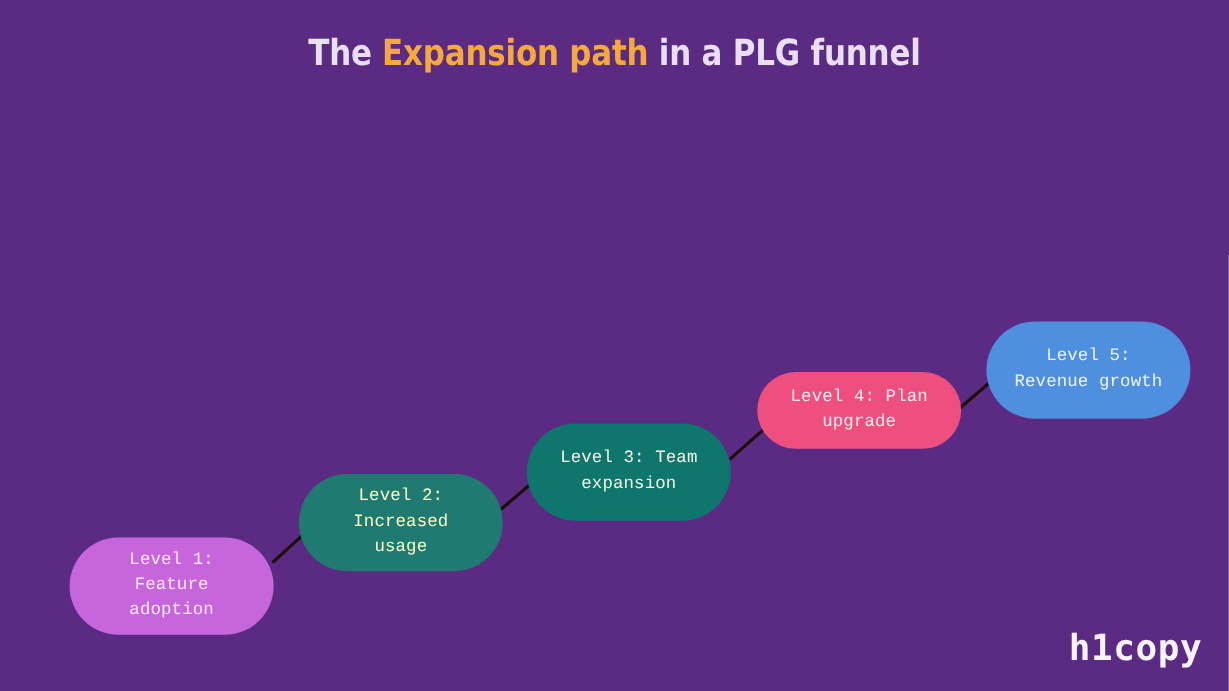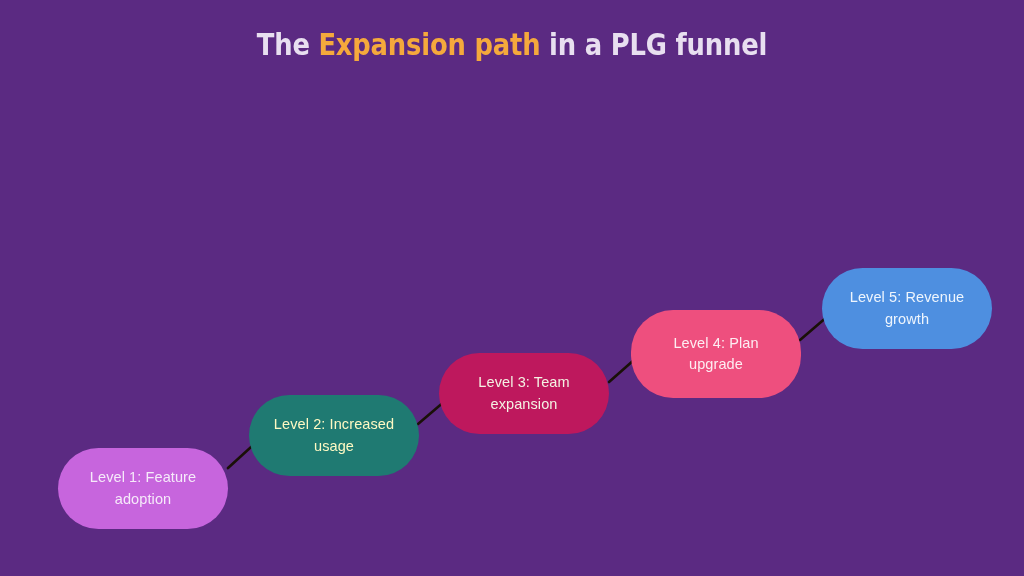--- a/index.html
+++ b/index.html
@@ -60,21 +60,21 @@
   
   .node {
     position: absolute;
     box-sizing: border-box;
     display: flex;
     align-items: center;
     justify-content: center;
     text-align: center;
     border-radius: 42px;
     color: #F2EAF7;
-    font-family: Liberation Sans, sans-serif;
+    font-family: Liberation Mono, monospace;
     font-size: 14.5px;
     line-height: 1.45;
     padding: 6px 22px;
     letter-spacing: 0.1px;
   }
   .node-label {
     display: block;
     max-width: 132px;
   }
 
@@ -106,25 +106,26 @@
       <line x1="800" y1="340" x2="835" y2="310" stroke="#1A1008" stroke-width="2.6" stroke-linecap="round"></line>
     </svg>
 
   <div id="node-layer">
       <div class="node" style="left: 58px; top: 437px; width: 170px; height: 81px; background: rgb(199, 101, 221); color: rgb(246, 234, 250); margin-top: 11px;">
         <span class="node-label">Level 1: Feature adoption</span>
       </div>
       <div class="node" style="left: 249px; top: 395px; width: 170px; height: 81px; background: rgb(31, 122, 114); color: #fef9c3;">
         <span class="node-label">Level 2: Increased usage</span>
       </div>
-      <div class="node" style="left: 439px; top: 353px; width: 170px; height: 81px; background: #be185d; color: rgb(244, 242, 227);">
+      <div class="node" style="left: 439px; top: 353px; width: 170px; height: 81px; background: #0f766e; color: rgb(244, 242, 227);">
         <span class="node-label">Level 3: Team expansion</span>
       </div>
-      <div class="node" style="left: 631px; top: 310px; width: 170px; height: 88px; background: rgb(238, 79, 126); color: rgb(253, 237, 242);">
+      <div class="node" style="left: 631px; top: 310px; width: 170px; height: 64px; background: rgb(238, 79, 126); color: rgb(253, 237, 242);">
         <span class="node-label">Level 4: Plan upgrade</span>
       </div>
       <div class="node" style="left: 822px; top: 268px; width: 170px; height: 81px; background: rgb(78, 143, 224); color: rgb(238, 245, 253);">
         <span class="node-label">Level 5: Revenue growth</span>
       </div>
     </div>
 
+  <div id="watermark">h1copy</div>
 
 </div>
 
 </body></html>

